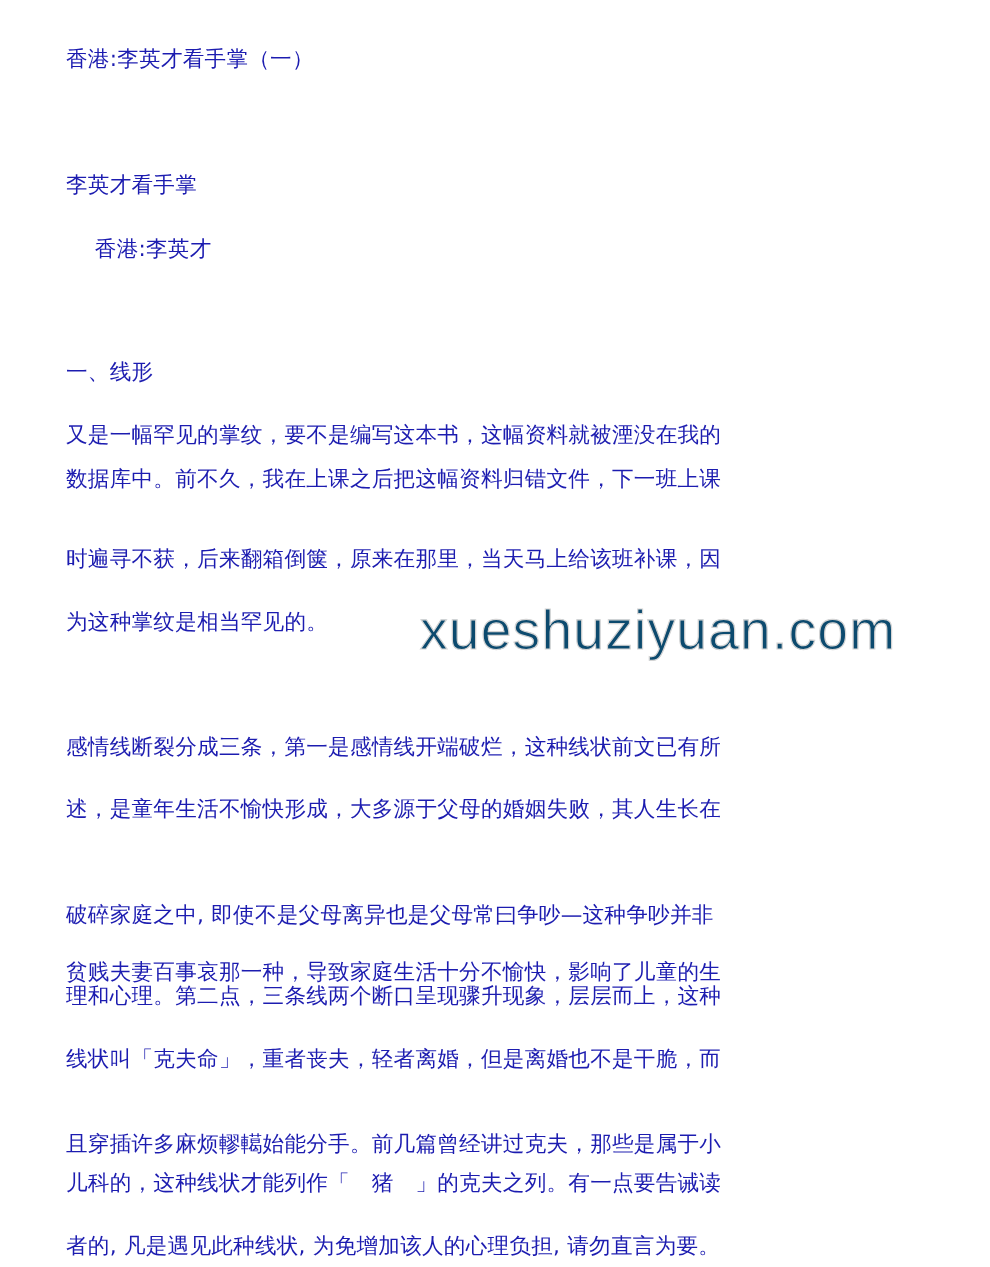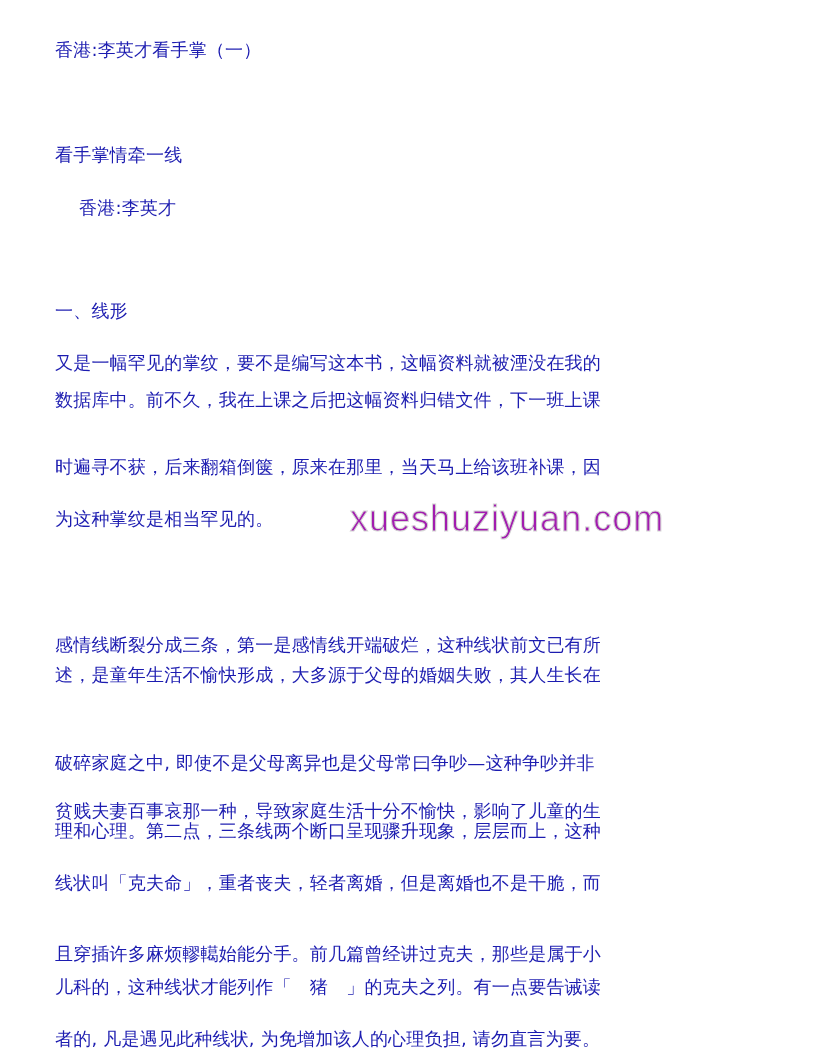--- a/index.html
+++ b/index.html
@@ -22,51 +22,51 @@
       line-height: 24px;
       white-space: nowrap;
       letter-spacing: 0.2px;
     }
     .indent { left: 79px; }
     .watermark {
       position: absolute;
       left: 350px;
       top: 498px;
       font-family: "Liberation Sans", "DejaVu Sans", sans-serif;
-      font-size: 36px;
+      font-size: 46px;
       font-weight: 100;
-      color: #a21caf;
+      color: #0c4a6e;
       -webkit-text-stroke: 1px #d4d4d4;
       letter-spacing: 1px;
       white-space: nowrap;
       pointer-events: none;
     }
   </style>
 </head>
 <body>
 
 <div>
   <div class="line" style="top:38px;">香港:李英才看手掌（一）</div>
 
-  <div class="line" style="top:143px;">看手掌情牵一线</div>
+  <div class="line" style="top:143px;">李英才看手掌</div>
   <div class="line indent" style="top:196px;">香港:李英才</div>
 
   <div class="line" style="top:299px;">一、线形</div>
 
   <div>
     <div class="line" style="top:351px;">又是一幅罕见的掌纹，要不是编写这本书，这幅资料就被湮没在我的</div>
     <div class="line" style="top:388px;">数据库中。前不久，我在上课之后把这幅资料归错文件，下一班上课</div>
     <div class="line" style="top:455px;">时遍寻不获，后来翻箱倒箧，原来在那里，当天马上给该班补课，因</div>
     <div class="line" style="top:507px;">为这种掌纹是相当罕见的。</div>
   </div>
 
   <div class="watermark">xueshuziyuan.com</div>
 
   <div>
-    <div class="line" style="top:633px;">感情线断裂分成三条，第一是感情线开端破烂，这种线状前文已有所</div>
+    <div class="line" style="top:611px;">感情线断裂分成三条，第一是感情线开端破烂，这种线状前文已有所</div>
     <div class="line" style="top:663px;">述，是童年生活不愉快形成，大多源于父母的婚姻失败，其人生长在</div>
     <div class="line" style="top:715px;margin-top:36px;">破碎家庭之中, 即使不是父母离异也是父母常曰争吵—这种争吵并非</div>
     <div class="line" style="top:767px;margin-top:32px;">贫贱夫妻百事哀那一种，导致家庭生活十分不愉快，影响了儿童的生</div>
     <div class="line" style="top:819px;">理和心理。第二点，三条线两个断口呈现骤升现象，层层而上，这种</div>
     <div class="line" style="top:871px;">线状叫「克夫命」，重者丧夫，轻者离婚，但是离婚也不是干脆，而</div>
     <div class="line" style="top:942px;">且穿插许多麻烦轇轕始能分手。前几篇曾经讲过克夫，那些是属于小</div>
     <div class="line" style="top:975px;">儿科的，这种线状才能列作「　猪　」的克夫之列。有一点要告诫读</div>
     <div class="line" style="top:1027px;">者的, 凡是遇见此种线状, 为免增加该人的心理负担, 请勿直言为要。</div>
   </div>
 </div>

